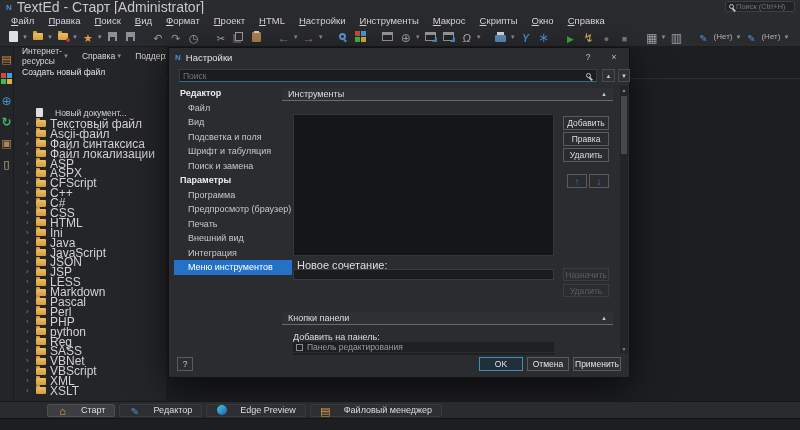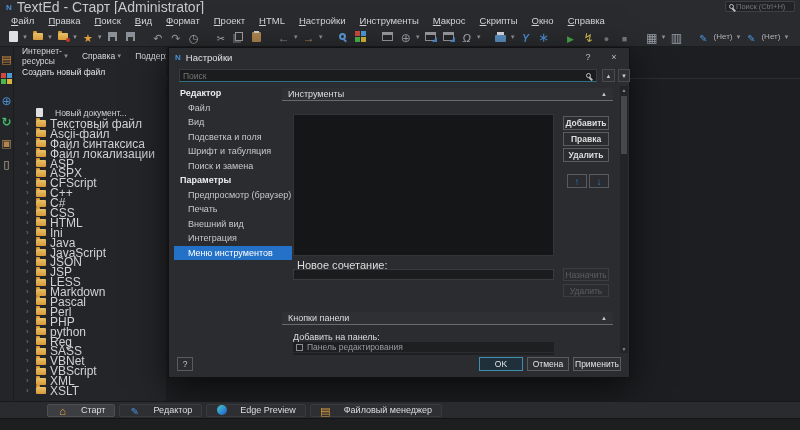--- a/index.html
+++ b/index.html
@@ -151,21 +151,21 @@
   .sec-hdr { position:absolute; left:113px; width:331px; height:13px; background:#2f3033;
     border-bottom:1px solid #6a6a6e; display:flex; align-items:center; padding:0 6px;
     font-size:9px; color:#dededf; justify-content:space-between; }
   .sec-hdr .collapse { font-size:6px; color:#c8c8cc; }
   .hdr-tools { top:40px; } .hdr-panel { top:264px; }
 
   .tools-listbox { position:absolute; left:124px; top:66px; width:261px; height:142px;
     background:#151617; border:1px solid #333437; }
   .side-btn { position:absolute; left:394px; width:46px; height:13.5px; background:#2b2c2f;
     border:1px solid #5a5b5e; display:flex; align-items:center; justify-content:center;
-    font-size:8.5px; color:#dededf;font-weight:bold; }
+    font-size:8.5px; color:#dededf; }
   .btn-add { top:68px; } .btn-edit { top:84px; } .btn-del { top:100px; }
   .arrow-btn { position:absolute; top:126px; width:20px; height:14px; border:1px solid #5a5b5e;
     background:#2b2c2f; display:flex; align-items:center; justify-content:center;
     color:#2f7fd6; font-size:10px; font-weight:bold; }
   .arr-up { left:398px; } .arr-dn { left:420px; }
 
   .shortcut-label { position:absolute; left:128px; top:211px; font-size:11px; color:#dededf; }
   .shortcut-input { position:absolute; left:124px; top:221px; width:261px; height:11px;
     background:#1b1c1e; border:1px solid #3a3b3e; }
   .dis-btn { position:absolute; left:394px; width:46px; height:13px; border:1px solid #3c3d40;
@@ -747,20 +747,23 @@
         </div>
 
         <div class="nav-row">
           <span>Поиск и замена</span>
         </div>
 
         <div class="nav-row hdr">
           <span>Параметры</span>
         </div>
 
+        <div class="nav-row">
+          <span>Программа</span>
+        </div>
 
         <div class="nav-row">
           <span>Предпросмотр (браузер)</span>
         </div>
 
         <div class="nav-row">
           <span>Печать</span>
         </div>
 
         <div class="nav-row">

